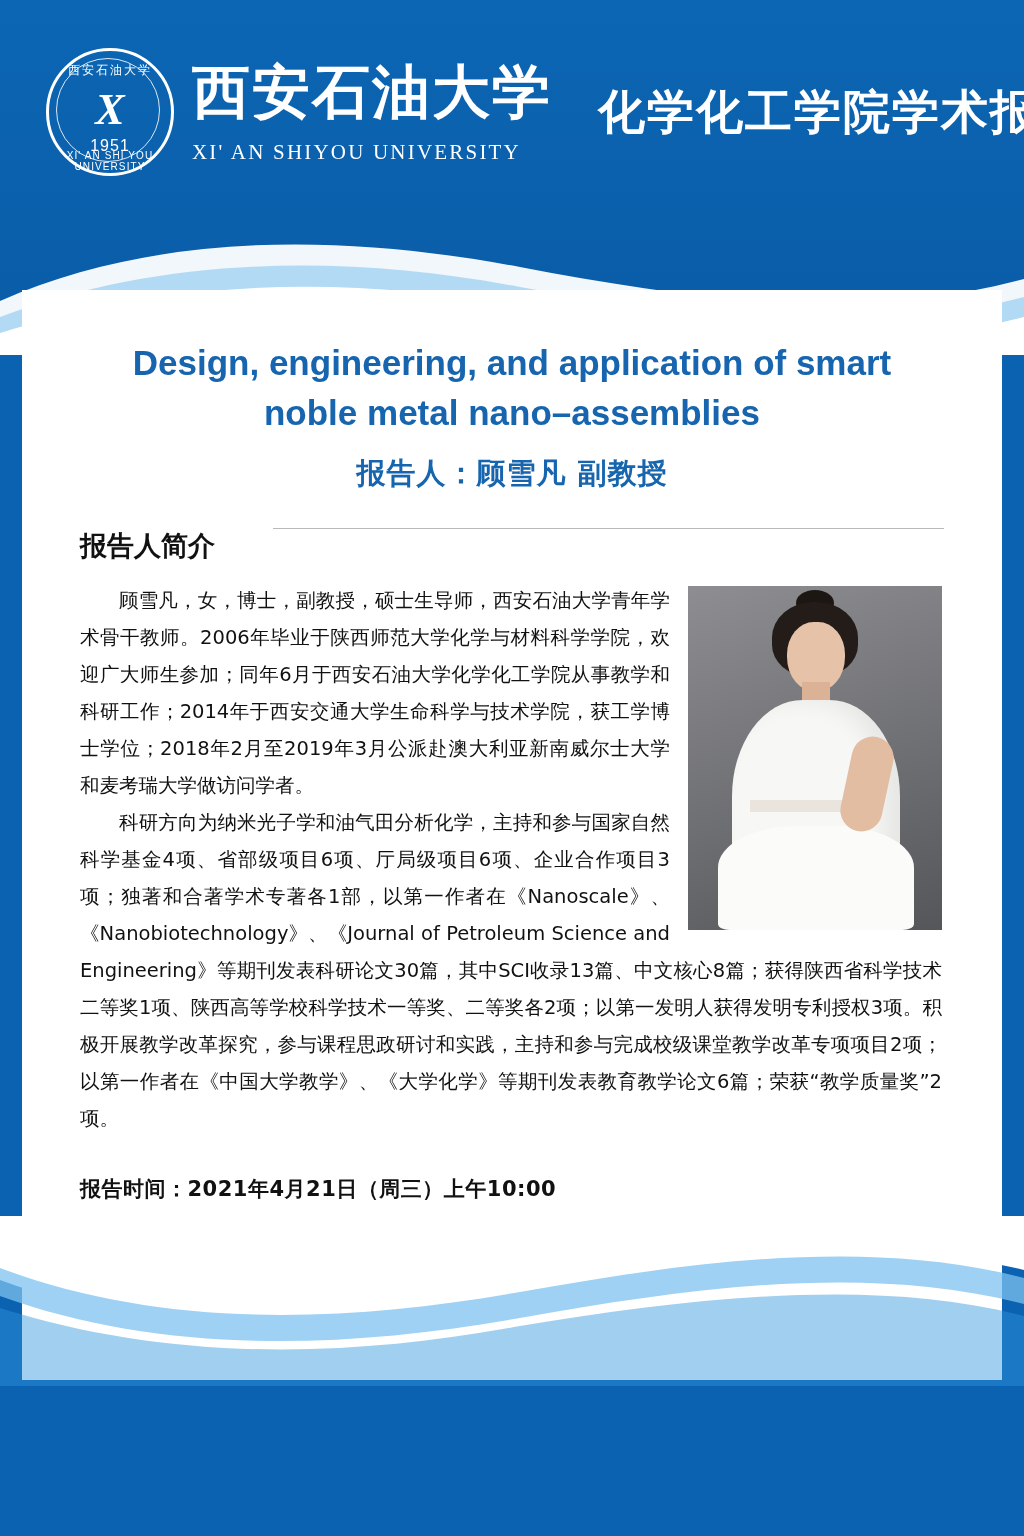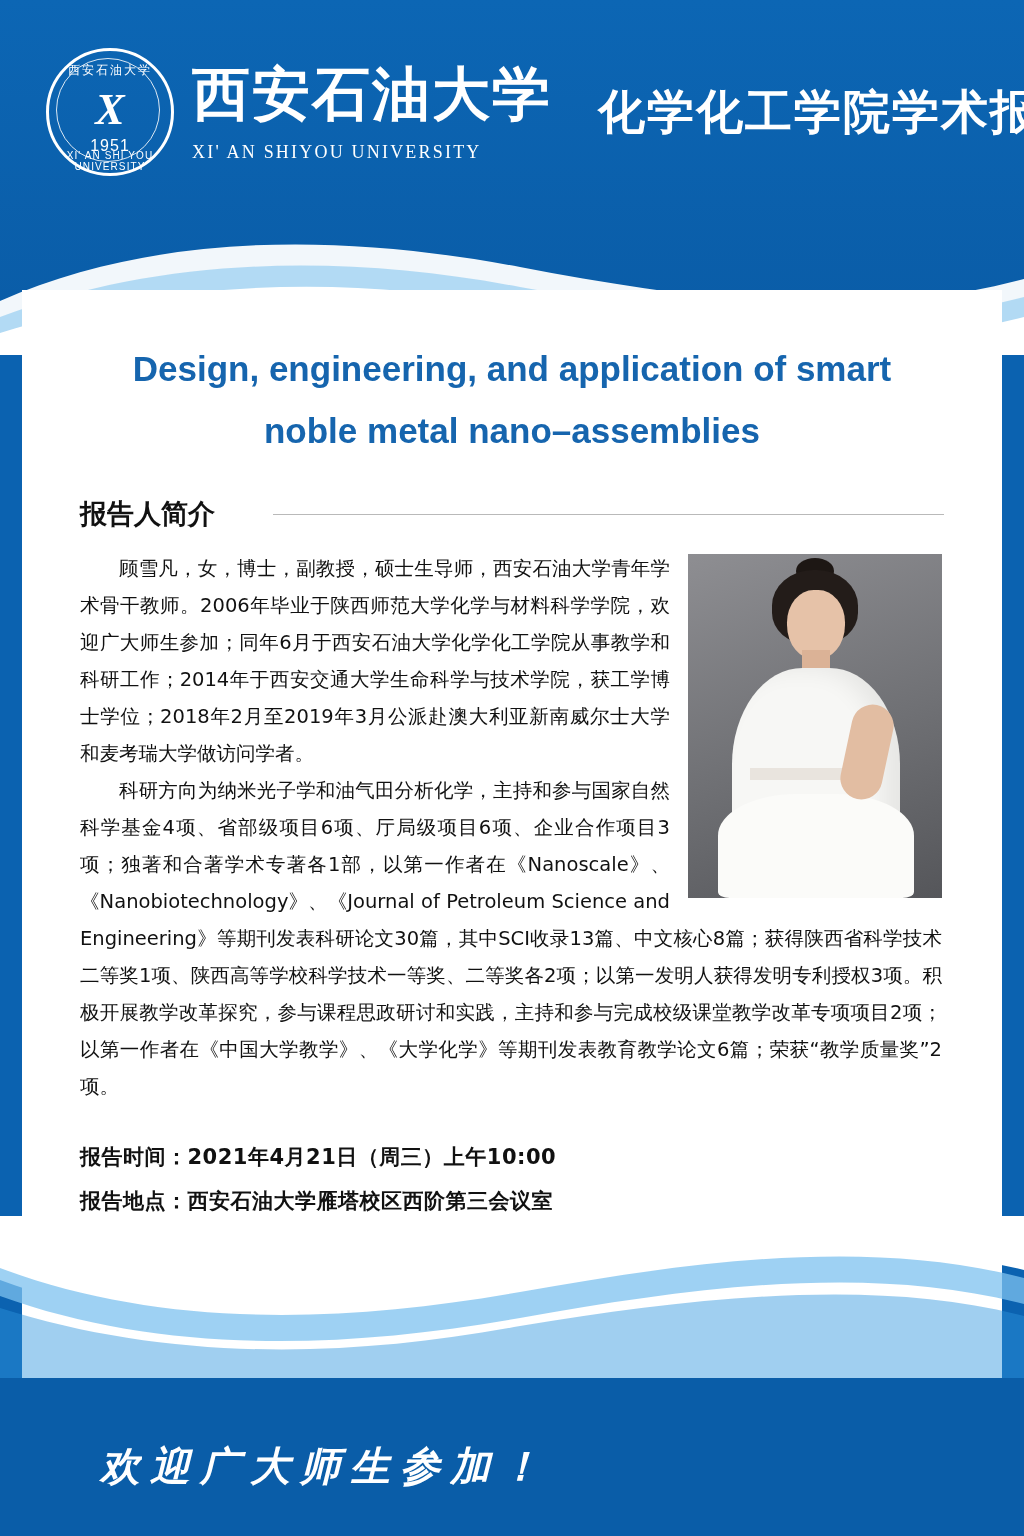--- a/index.html
+++ b/index.html
@@ -103,21 +103,21 @@
     color: #ffffff;
     font-size: 58px;
     line-height: 64px;
     font-weight: bold;
     font-family: "DejaVu Serif", serif;
     letter-spacing: 2px;
     white-space: nowrap;
   }
   .uni-en {
     color: #ffffff;
-    font-size: 18px;
+    font-size: 21px;
     letter-spacing: 2.2px;
     margin-top: 16px;
     white-space: nowrap;
     font-family: "Liberation Serif", serif;
   }
   .header-title {
     color: #ffffff;
     font-size: 47px;
     font-weight: bold;
     letter-spacing: 2px;
@@ -153,36 +153,35 @@
     position: absolute;
     left: 0; top: 0;
     width: 980px;
   }
   .talk-title {
     margin: 48px 60px 0 60px;
     text-align: center;
     color: #1665ae;
     font-size: 35px;
     font-weight: bold;
-    line-height: 62px;
+    line-height: 50px;
     font-family: "Liberation Sans", sans-serif;
   }
   .speaker-line {
     margin-top: 16px;
     text-align: center;
     color: #1665ae;
     font-size: 29px;
     font-weight: bold;
     letter-spacing: 1px;
     font-family: "DejaVu Sans", sans-serif;
   }
   .section-head {
     margin: 34px 0 0 58px;
     display: flex;
-    align-items: center;
     width: 864px;
     gap: 44px;
   }
   .section-head-text {
     color: #111111;
     font-size: 27px;
     font-weight: bold;
     white-space: nowrap;
     font-family: "DejaVu Sans", sans-serif;
   }
@@ -331,20 +330,21 @@
   <svg class="wave-top" viewBox="0 0 1024 150" preserveAspectRatio="none">
     <path d="M0,96 C150,30 330,26 520,62 C700,96 860,118 1024,74 L1024,150 L0,150 Z" fill="#ffffff" opacity="0.95"></path>
     <path d="M0,112 C160,52 340,48 520,82 C700,114 870,134 1024,92 L1024,150 L0,150 Z" fill="#7ec2ef" opacity="0.55"></path>
     <path d="M0,128 C170,74 350,70 520,102 C700,132 880,150 1024,112 L1024,150 L0,150 Z" fill="#ffffff"></path>
   </svg>
 
   <div class="card">
     <div class="content">
 
       <div class="talk-title">Design, engineering, and application of smart noble metal nano–assemblies</div>
+      <div class="speaker-line">报告人：顾雪凡  副教授</div>
 
       <div class="section-head">
         <div class="section-head-text">报告人简介</div>
         <div class="section-rule"></div>
       </div>
 
       <div class="bio">
         <div class="portrait">
           <div class="bun"></div>
           <div class="hair"></div>
@@ -366,17 +366,14 @@
 
     </div>
   </div>
 
   <svg class="wave-bottom" viewBox="0 0 1024 170" preserveAspectRatio="none">
     <path d="M0,0 L1024,0 L1024,54 C860,14 700,44 520,78 C330,114 150,120 0,64 Z" fill="#ffffff"></path>
     <path d="M0,52 C160,112 340,108 520,76 C700,44 870,22 1024,62 L1024,88 C870,48 700,70 520,102 C340,134 160,138 0,80 Z" fill="#7ec2ef" opacity="0.75"></path>
     <path d="M0,92 C170,146 350,142 520,110 C700,80 880,62 1024,100 L1024,170 L0,170 Z" fill="#2d94dd" opacity="0.45"></path>
   </svg>
 
-  <div class="footer">
-    <div class="footer-text">欢迎广大师生参加！</div>
-  </div>
 
 </div>
 
 </body></html>

